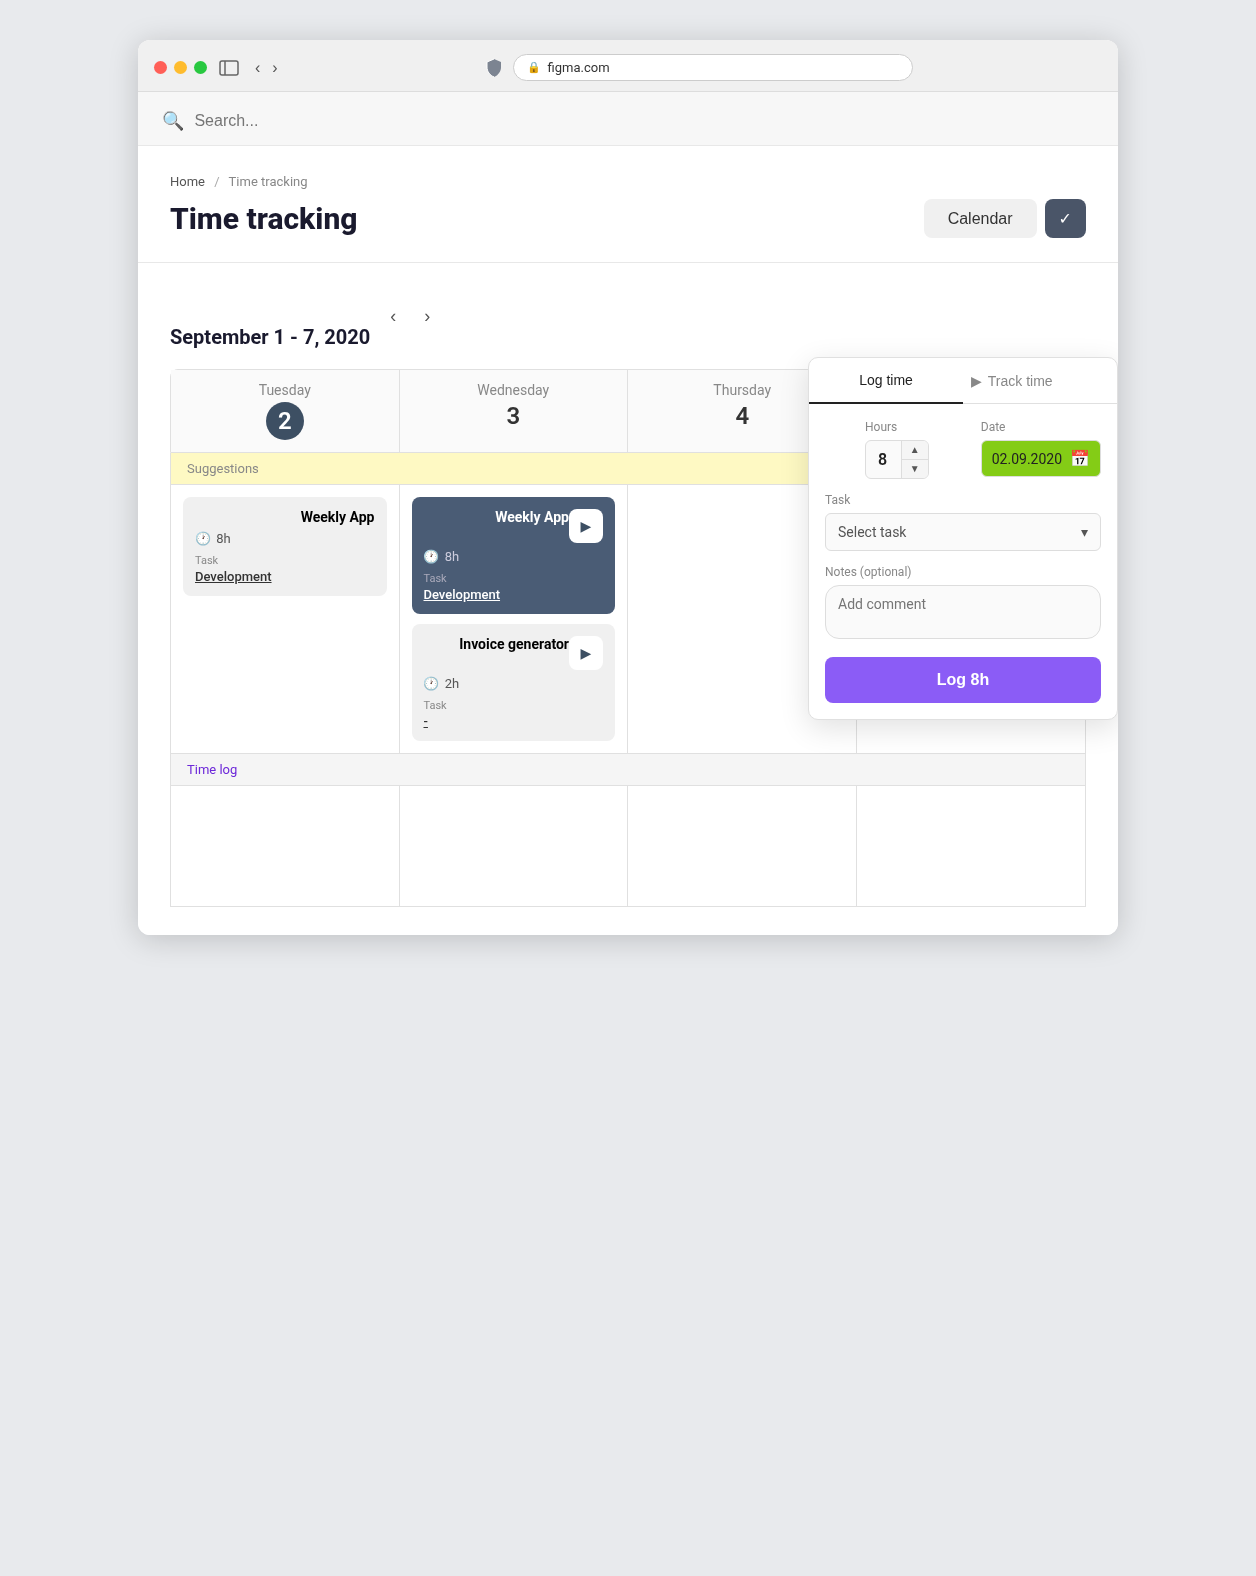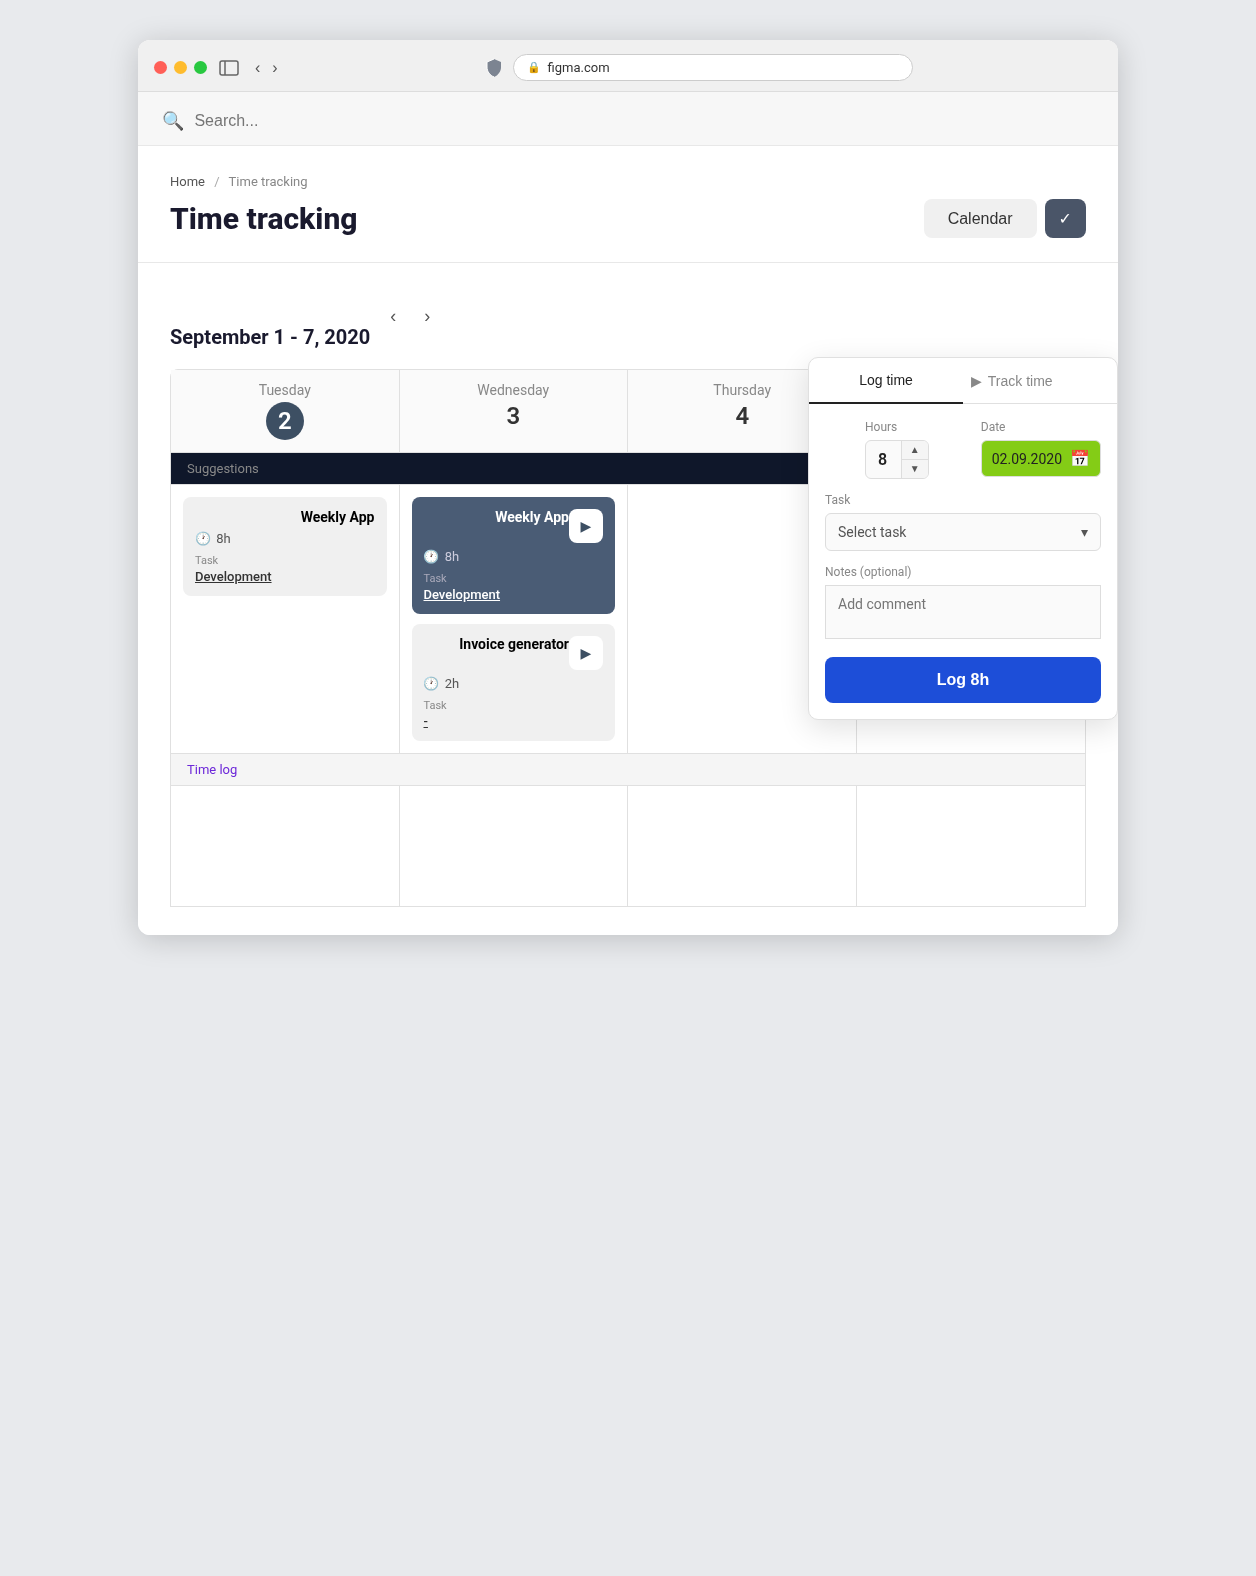--- a/index.html
+++ b/index.html
@@ -224,21 +224,21 @@
       align-items: center;
       justify-content: center;
       margin: 0 auto;
     }
     
     .suggestions-section {
       border: 1px solid #e0e0e0;
       border-top: none;
     }
     .section-label {
-      background: #0f172a;
+      background: #fef9c3;
       padding: 8px 16px;
       font-size: 13px;
       color: #888;
       border-bottom: 1px solid #e0e0e0;
     }
     .suggestions-grid {
       display: grid;
       grid-template-columns: 1fr 1fr 1fr 1fr;
     }
     .suggestion-cell {
@@ -454,33 +454,33 @@
     }
     .chevron-icon { color: #555; font-size: 14px; }
     .notes-label {
       font-size: 12px;
       color: #888;
       margin-bottom: 6px;
     }
     .notes-input {
       width: 100%;
       border: 1px solid #ddd;
-      border-radius: 0;
+      border-radius: 14px;
       background: #fafafa;
       padding: 10px 12px;
       font-size: 14px;
       color: #aaa;
       outline: none;
       font-family: inherit;
       resize: none;
       margin-bottom: 14px;
     }
     .log-btn {
       width: 100%;
-      background: #1d4ed8;
+      background: #8b5cf6;
       color: #fff;
       border: none;
       border-radius: 8px;
       padding: 14px;
       font-size: 16px;
       font-weight: 600;
       cursor: pointer;
     }
     .calendar-grid-wrapper {
       position: relative;

